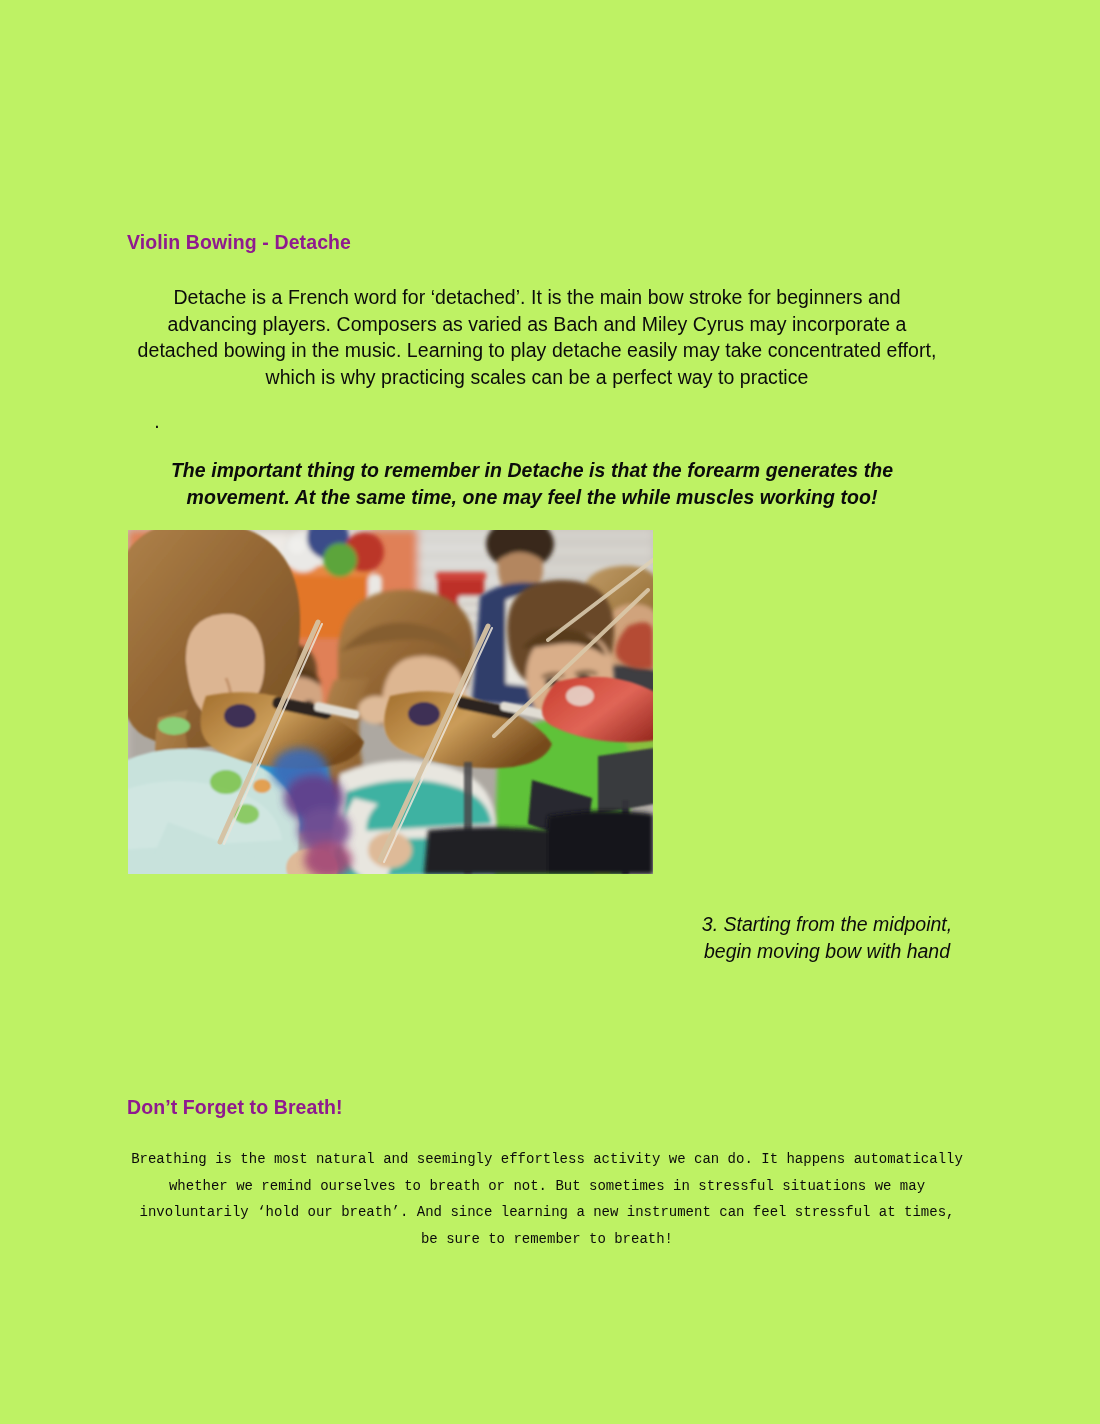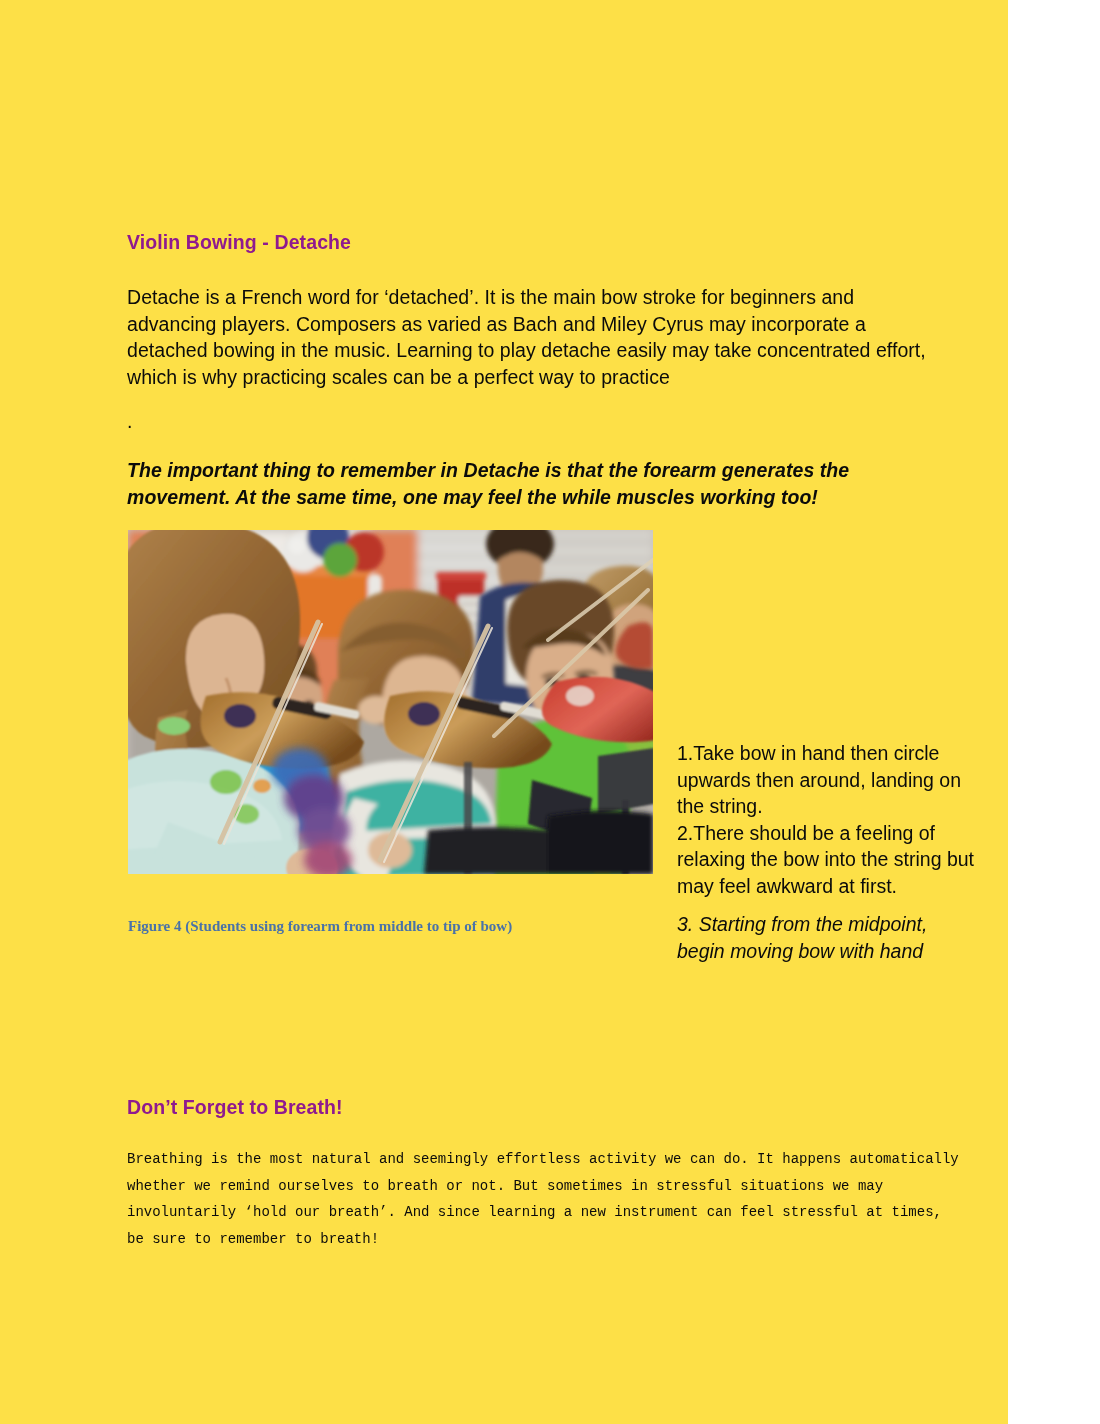--- a/index.html
+++ b/index.html
@@ -12,23 +12,24 @@
     height: 1424px;
     position: relative;
     font-family: "Liberation Sans", sans-serif;
     color: #000000;
     overflow: hidden;
   }
 
   .page {
     position: absolute;
     left: 0; top: 0;
-    width: 1008px;
+    width: 1100px;
     height: 1424px;
-    background: #fde047;
+    background: #bef264;
+    text-align: center;
   }
 
   
   .h-purple {
     position: absolute;
     left: 127px;
     font-size: 19.5px;
     font-weight: bold;
     color: #8f1a8f;
     letter-spacing: 0.1px;
@@ -353,25 +354,22 @@
           <ellipse cx="186" cy="268" rx="30" ry="24" fill="#6a3d8c"></ellipse>
           <ellipse cx="196" cy="300" rx="26" ry="22" fill="#7a4a92"></ellipse>
           <ellipse cx="200" cy="330" rx="24" ry="18" fill="#a8497a"></ellipse>
         </g>
 
         <rect x="0" y="0" width="525" height="344" fill="#000" opacity="0.03"></rect>
       </svg>
     </div>
   </div>
 
-  <div id="figure-caption">Figure 4 (Students using forearm from middle to tip of bow)</div>
-
-
-  <div class="side-col" id="side-list-1">1.Take bow in hand then circle upwards then around, landing on the string.
-2.There should be a feeling of relaxing the bow into the string but may feel awkward at first.</div>
+
+
 
   <div class="side-col" id="side-list-2">3. Starting from the midpoint, begin moving bow with hand</div>
 
 
   <div class="h-purple" id="heading-breath">Don’t Forget to Breath!</div>
 
   <div id="para-breathing">Breathing is the most natural and seemingly effortless activity we can do.  It happens automatically whether we remind ourselves to breath or not. But sometimes in stressful situations we may involuntarily ‘hold our breath’.  And since learning a new instrument can feel stressful at times, be sure to remember to breath!</div>
 
 </div>
 

